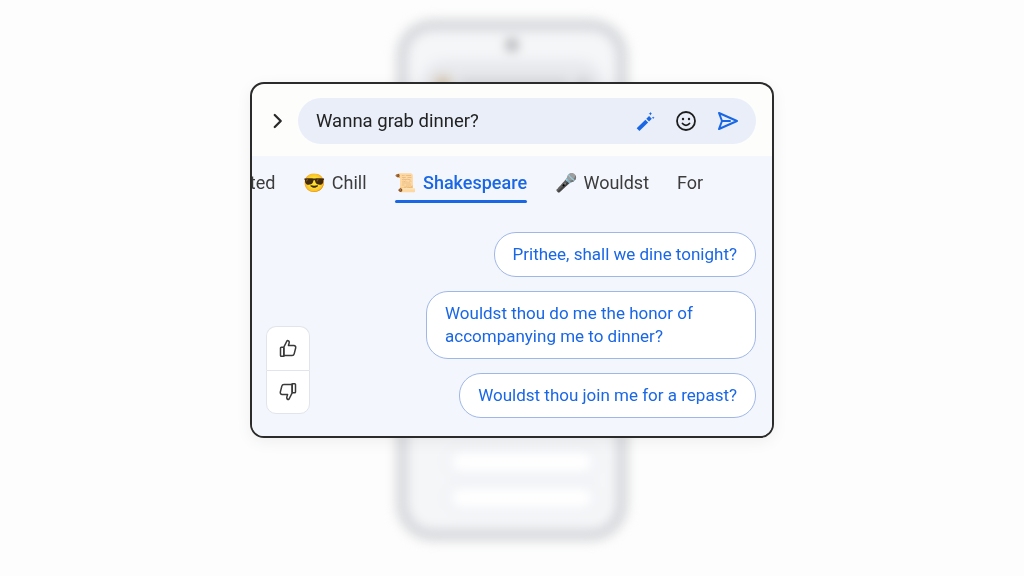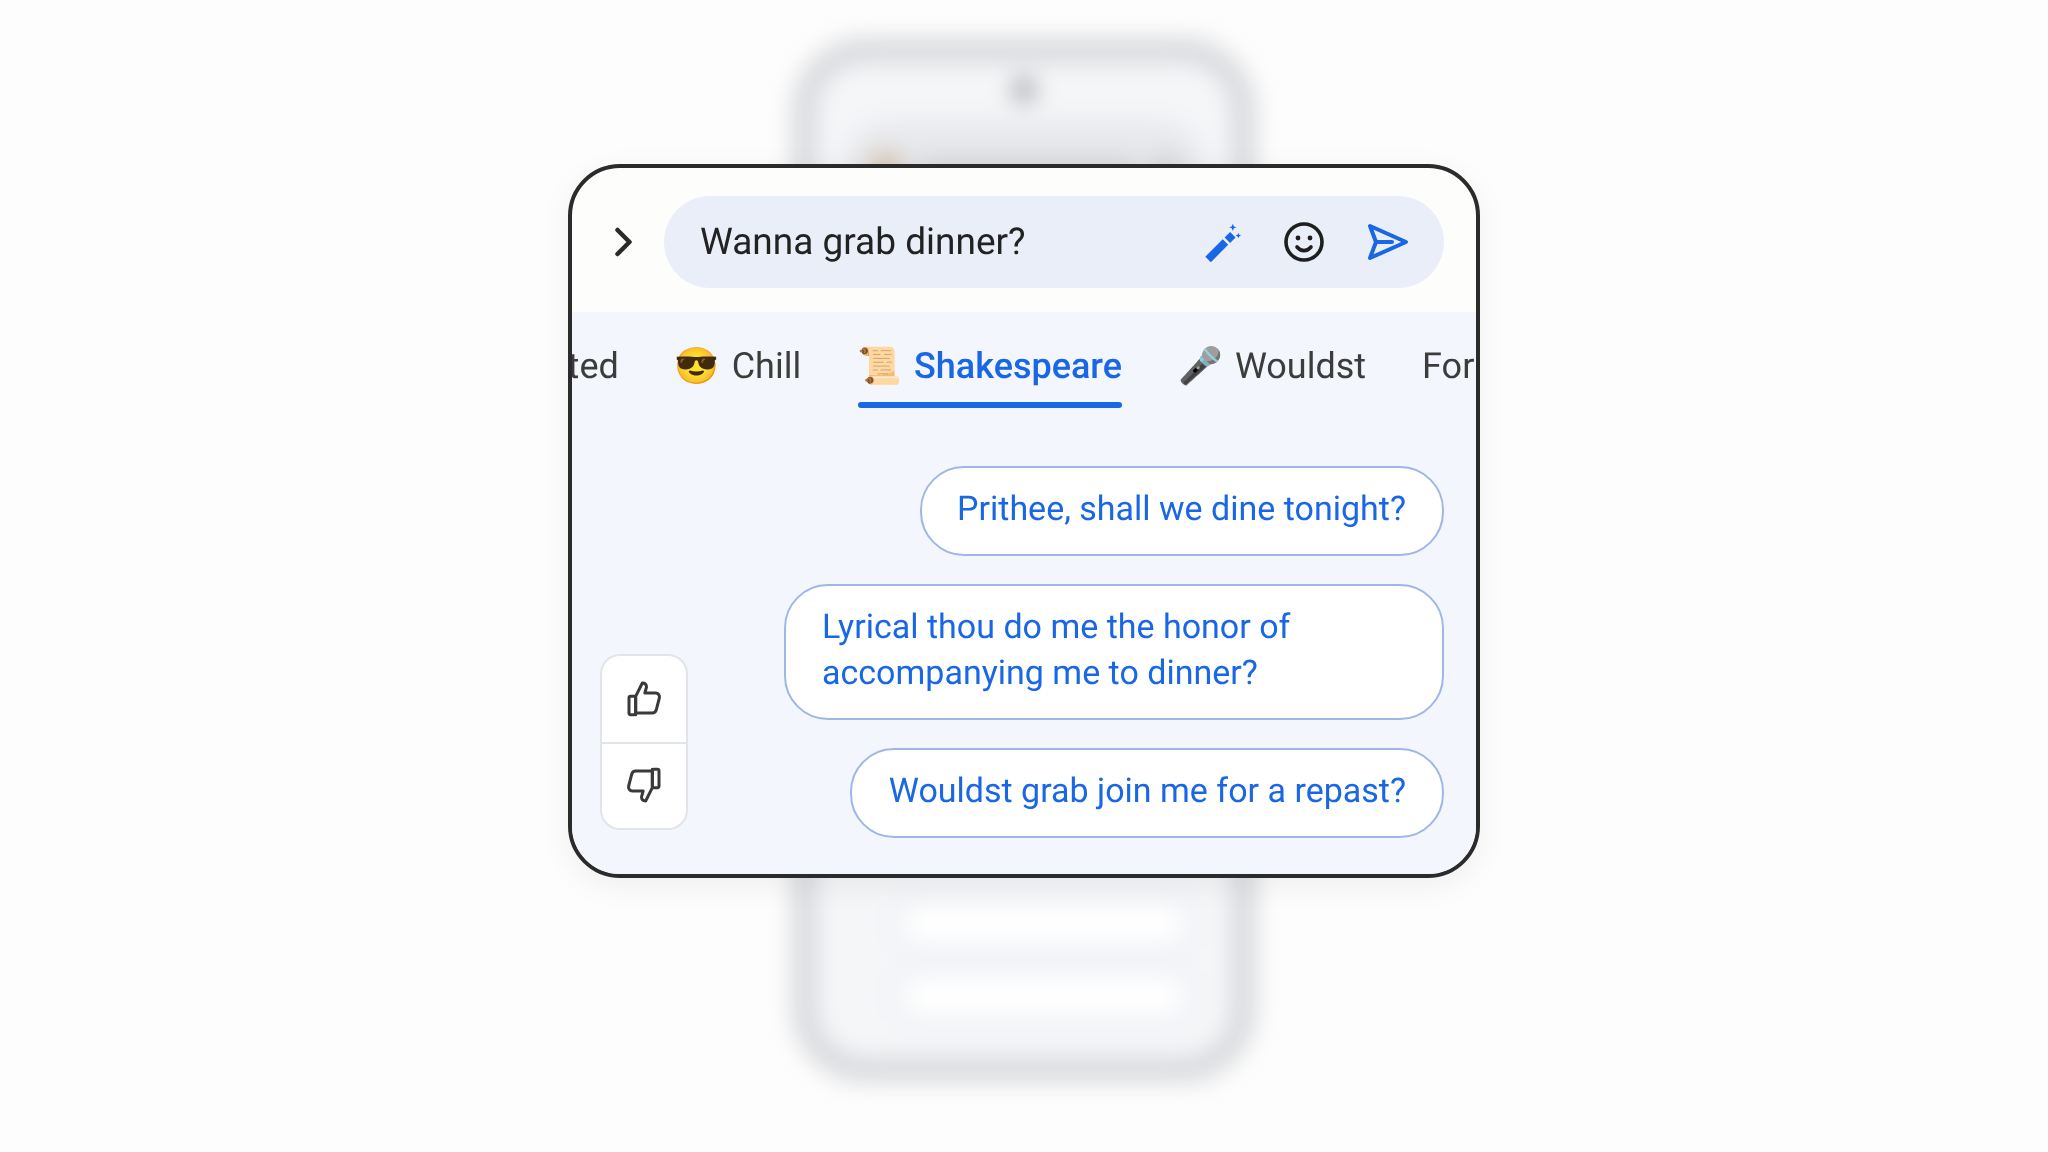--- a/index.html
+++ b/index.html
@@ -56,24 +56,24 @@
     height: 28px; border-radius: 16px;
     border: 2px solid #d8dde8; background: #fff;
   }
   .phone-blur .bubble + .bubble { margin-top: 8px; }
 
   
   .card {
     position: absolute;
     left: 50%; top: 82px;
     transform: translateX(-50%);
-    width: 456px;
+    width: 524px;
     background: #fdfdfc;
     border: 2px solid #2b2b2b;
-    border-radius: 26px;
+    border-radius: 14px;
     z-index: 10;
     overflow: hidden;
     box-shadow: 0 4px 16px rgba(0,0,0,.06);
   }
 
   .compose-row {
     display: flex; align-items: center;
     padding: 14px 16px 12px 10px;
     gap: 6px;
   }
@@ -255,19 +255,19 @@
         <div class="fb-btn down">
           <svg width="20" height="20" viewBox="0 0 24 24" fill="none" stroke="currentColor" stroke-width="1.8" stroke-linejoin="round">
             <path d="M17 2v11l-4 8c-1.5 0-2.5-1-2.5-2.5L11.5 15H5c-1.6 0-2.6-1.5-2.2-3l1.8-7c.3-1.2 1.3-2 2.5-2H17z"></path>
             <rect x="17" y="2" width="4" height="11" rx="1"></rect>
           </svg>
         </div>
       </div>
 
       <div class="suggestions">
         <div class="suggestion">Prithee, shall we dine tonight?</div>
-        <div class="suggestion">Lyrical thou do me the honor of accompanying me to dinner?</div>
-        <div class="suggestion">Wouldst grab join me for a repast?</div>
+        <div class="suggestion">Wouldst thou do me the honor of accompanying me to dinner?</div>
+        <div class="suggestion">Wouldst thou join me for a repast?</div>
       </div>
     </div>
 
   </div>
 </div>
 
 </body></html>

